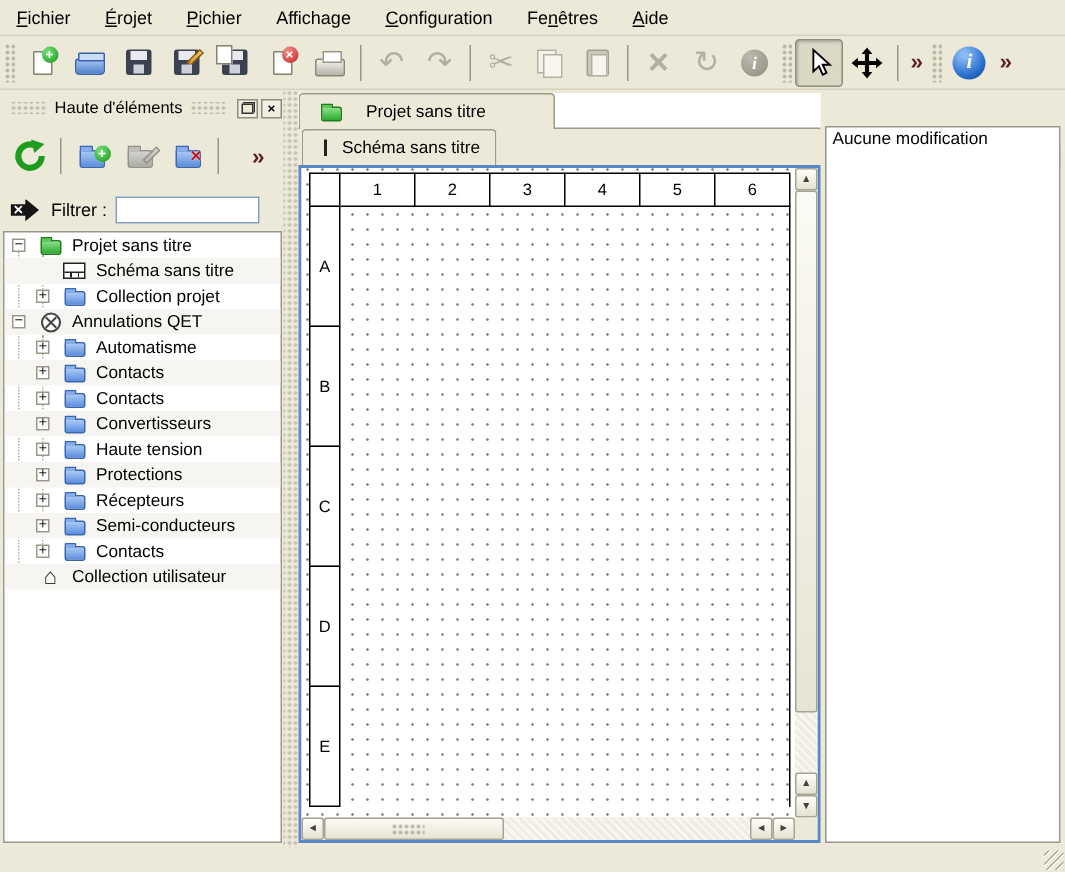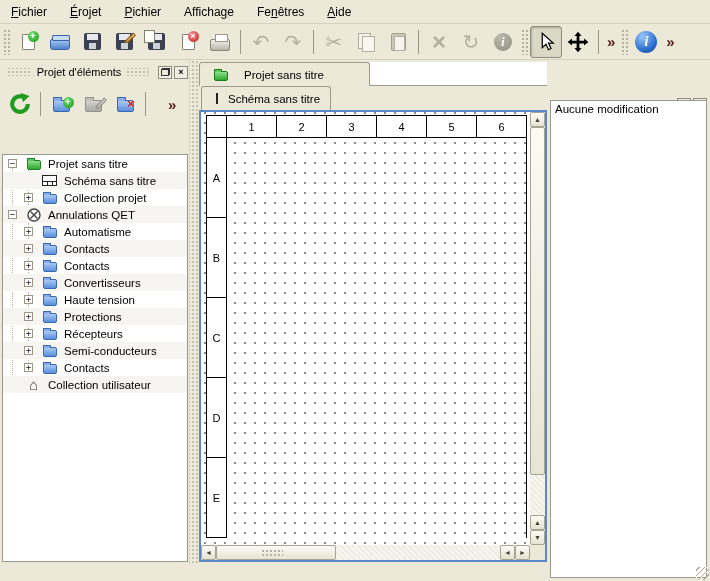--- a/index.html
+++ b/index.html
@@ -148,37 +148,38 @@
     font-size:7px; color:#44423a; }
   .sthumb { position:absolute; background:linear-gradient(#fbfaf4,#e8e4d4); border:1px solid #a8a494; border-radius:2px; }
   .strack { position:absolute; background:repeating-linear-gradient(45deg, #efede3 0 2px, #f7f6f0 2px 4px); }
   #vscroll { position:absolute; left:329px; top:0; width:15px; height:433px; }
   #hscroll { position:absolute; left:0; top:433px; width:329px; height:15px; }
   #sb-corner { position:absolute; left:329px; top:433px; width:15px; height:15px; background:#ece9d8; }
   #hthumb::after { content:""; position:absolute; left:44px; top:3px; width:22px; height:8px;
     background-image:radial-gradient(circle, #b5b19e 1px, transparent 1.3px); background-size:4px 4px; }
   
   #right-dock { position:absolute; left:547px; top:60px; width:163px; height:505px; }
-  #undo-list { position:absolute; left:3px; top:40px; width:157px; height:478px;
+  #undo-list { position:absolute; left:3px; top:24px; width:157px; height:478px;
     background:#fff; border:1px solid #9a978c; }
   .ulist-item { padding:2px 4px; font-size:11.5px; }
   
   #statusbar { position:absolute; left:0; top:565px; width:710px; height:16px; }
   #resize-grip { position:absolute; right:1px; bottom:1px; width:13px; height:13px;
     background:repeating-linear-gradient(135deg, transparent 0 2px, #b0ac9a 2px 3px, #fbfaf4 3px 4px); }
   svg { display:block; }
 </style>
 </head>
 <body>
 
 <div id="menubar">
   <span class="menu-item"><span></span><span class="mn-key">F</span><span>ichier</span></span>
   <span class="menu-item"><span></span><span class="mn-key">É</span><span>rojet</span></span>
   <span class="menu-item"><span></span><span class="mn-key">P</span><span>ichier</span></span>
   <span class="menu-item"><span>Afficha</span><span class="mn-key">g</span><span>e</span></span>
+  <span class="menu-item"><span></span><span class="mn-key">C</span><span>onfiguration</span></span>
   <span class="menu-item"><span>Fe</span><span class="mn-key">n</span><span>êtres</span></span>
   <span class="menu-item"><span></span><span class="mn-key">A</span><span>ide</span></span>
 </div>
 
 <div id="toolbar">
   <span class="tb-handle"></span>
   <span class="tbtn">
       <span class="pg">
         <span class="badge green">+</span>
       </span>
@@ -250,21 +251,21 @@
   <span class="tb-handle"></span>
   <span class="tbtn">
       <span class="circle-info blue">i</span>
     </span>
   <span class="chev">»</span>
 </div>
 
 <div id="left-dock">
   <div class="dock-title" style="left:2px; top:4px; width:186px;">
     <span class="grip"></span>
-    <span>Projet d'éléments</span>
+    <span>Haute d'éléments</span>
     <span class="grip"></span>
     <span class="dock-btn">
         <span class="restore-ico"></span>
       </span>
     <span class="dock-btn">
         <span>×</span>
       </span>
   </div>
 
   <div id="panel-toolbar">
@@ -287,20 +288,25 @@
       </span>
     <span class="ptbtn">
         <span class="fold">
           <span class="fbadge xred">×</span>
         </span>
       </span>
     <span class="sep"></span>
     <span class="chev" style="margin-left:14px;">»</span>
   </div>
 
+  <div id="filter-row">
+    <span class="filt"></span>
+    <span id="filter-label">Filtrer :</span>
+    <input id="filter-input" type="text" value="" style="">
+  </div>
 
   <div id="tree">
     <div class="guide" style="left:9px; top:10px; height:212px;"></div>
     <div class="guide" style="left:25px; top:14px; height:36px;"></div>
     <div class="guide" style="left:25px; top:68px; height:142px;"></div>
     <div class="guide" style="left:9px; top:222px; height:6px;"></div>
 
     <div class="trow d0">
       <span class="exp">−</span>
       <span class="ticon">

